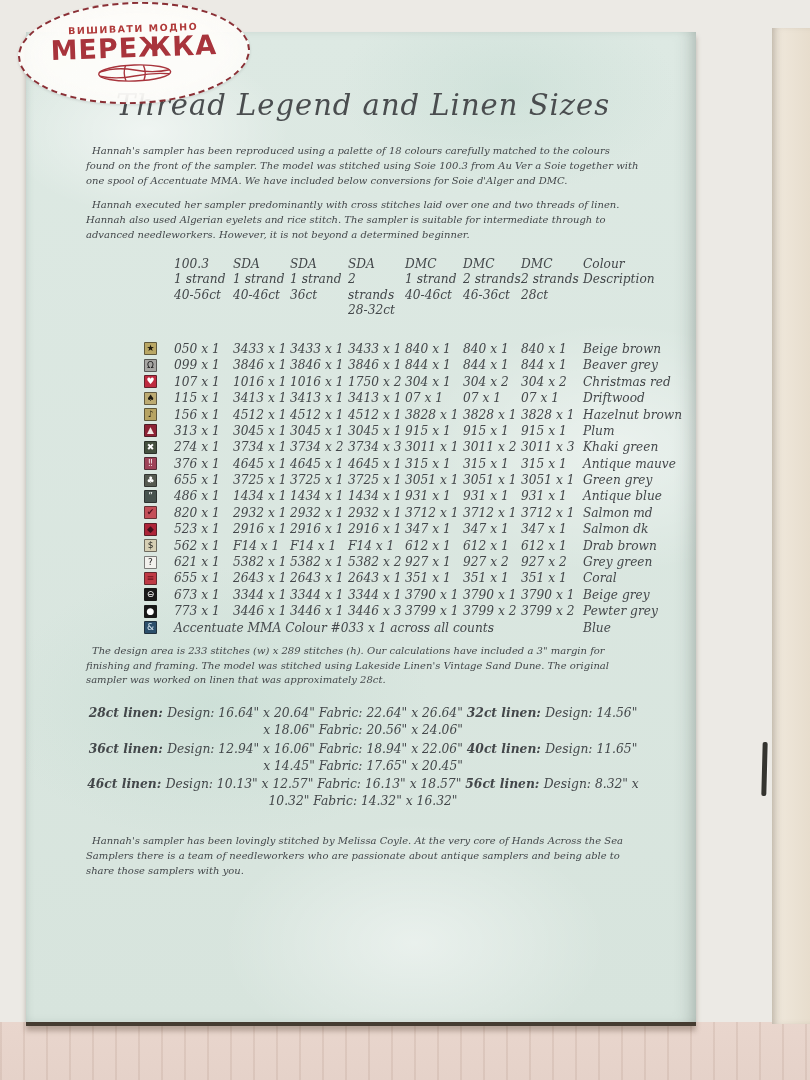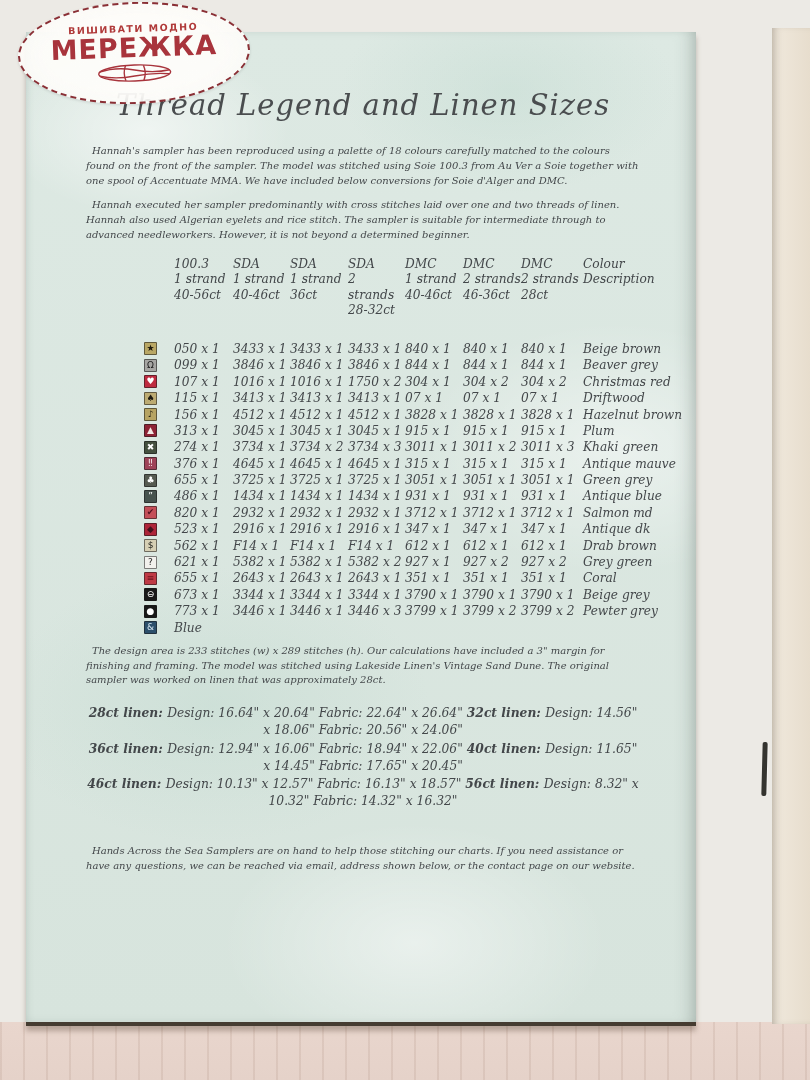--- a/index.html
+++ b/index.html
@@ -294,21 +294,21 @@
             <div class="td td-sym">
               <span class="sym" style="background: rgb(173, 36, 56); color: rgb(67, 16, 28);">◆</span>
             </div>
             <div class="td">523 x 1</div>
             <div class="td">2916 x 1</div>
             <div class="td">2916 x 1</div>
             <div class="td">2916 x 1</div>
             <div class="td">347 x 1</div>
             <div class="td">347 x 1</div>
             <div class="td">347 x 1</div>
-            <div class="td td-desc">Antique dk</div>
+            <div class="td td-desc">Salmon dk</div>
           </div>
           <div class="tr">
             <div class="td td-sym">
               <span class="sym" style="background: rgb(214, 207, 180); color: rgb(32, 32, 28);">$</span>
             </div>
             <div class="td">562 x 1</div>
             <div class="td">F14 x 1</div>
             <div class="td">F14 x 1</div>
             <div class="td">F14 x 1</div>
             <div class="td">612 x 1</div>
@@ -365,34 +365,35 @@
             <div class="td">3446 x 3</div>
             <div class="td">3799 x 1</div>
             <div class="td">3799 x 2</div>
             <div class="td">3799 x 2</div>
             <div class="td td-desc">Pewter grey</div>
           </div>
           <div class="tr">
             <div class="td td-sym">
               <span class="sym" style="background: rgb(44, 79, 107); color: rgb(216, 232, 243);">&amp;</span>
             </div>
+            <div class="td td-wide">Accentuate MMA Colour #033 x 1 across all counts</div>
             <div class="td td-desc">Blue</div>
           </div>
         </div>
     </div>
 
     <p class="para" style="margin-top:8px;">The design area is 233 stitches (w) x 289 stitches (h). Our calculations have included a 3" margin for finishing and framing. The model was stitched using Lakeside Linen's Vintage Sand Dune. The original sampler was worked on linen that was approximately 28ct.</p>
 
     <div class="linen">
         <div><span class="linen-label">28ct linen: </span><span>Design: 16.64" x 20.64" Fabric: 22.64" x 26.64" </span><span class="linen-label second">32ct linen: </span><span>Design: 14.56" x 18.06" Fabric: 20.56" x 24.06"</span></div>
         <div><span class="linen-label">36ct linen: </span><span>Design: 12.94" x 16.06" Fabric: 18.94" x 22.06" </span><span class="linen-label second">40ct linen: </span><span>Design: 11.65" x 14.45" Fabric: 17.65" x 20.45"</span></div>
         <div><span class="linen-label">46ct linen: </span><span>Design: 10.13" x 12.57" Fabric: 16.13" x 18.57" </span><span class="linen-label second">56ct linen: </span><span>Design: 8.32" x 10.32" Fabric: 14.32" x 16.32"</span></div>
       </div>
 
-    <p class="para closing2">Hands Across the Sea Samplers are on hand to help those stitching our charts. If you need assistance or have any questions, we can be reached via email, address shown below, or the contact page on our website.</p>
+    <p class="para closing">Hannah's sampler has been lovingly stitched by Melissa Coyle. At the very core of Hands Across the Sea Samplers there is a team of needleworkers who are passionate about antique samplers and being able to share those samplers with you.</p>
 
   </div>
 </div>
 
 <div class="sticker">
   <div class="sticker-ellipse">
     <div class="sticker-tagline">ВИШИВАТИ МОДНО</div>
     <div class="sticker-brand">МЕРЕЖКА</div>
     <svg class="skein" width="78" height="20" viewBox="0 0 78 20">
       <g fill="none" stroke="#a8343c" stroke-width="1.4">

